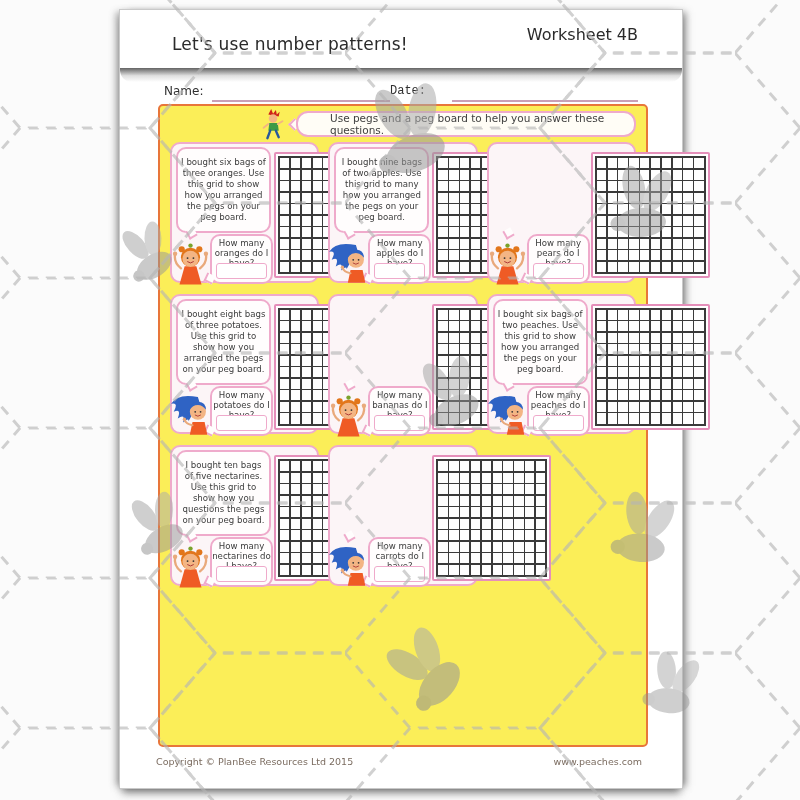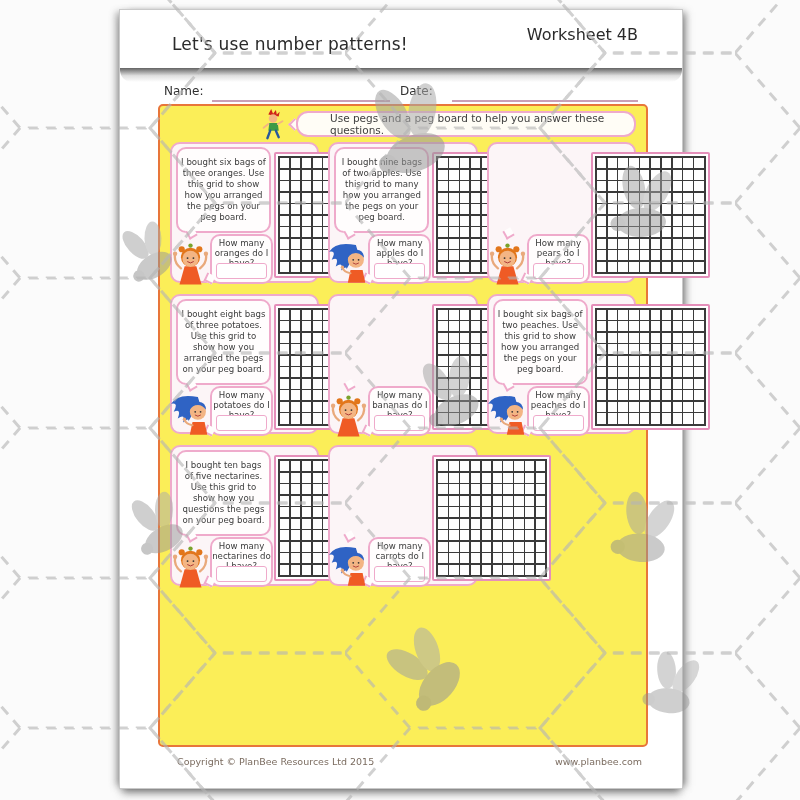--- a/index.html
+++ b/index.html
@@ -23,21 +23,21 @@
   }
   .hdr{position:absolute;left:0;top:0;width:100%;height:58px;}
   .hdr-title{position:absolute;left:52px;top:24px;font-size:17px;color:#2a2a2a;letter-spacing:.2px;}
   .hdr-ws{position:absolute;right:44px;top:15px;font-size:16px;color:#2a2a2a;}
   .hdr-shadow{position:absolute;left:0;top:58px;width:100%;height:14px;
     background:linear-gradient(to bottom,rgba(72,72,72,.85),rgba(140,140,140,.28) 55%,rgba(255,255,255,0));
     border-radius:0 0 12px 12px;}
   .idrow{position:absolute;left:0;top:74px;width:100%;height:20px;font-size:12px;color:#2f2f2f;padding-left:44px;}
   .lbl-name{position:absolute;left:44px;top:0;}
   .line-name{position:absolute;left:92px;top:16px;width:178px;border-bottom:2px solid #c99fb6;}
-  .lbl-date{position:absolute;left:280px;top:0;}
+  .lbl-date{position:absolute;left:270px;top:0;font-family:Liberation Mono, monospace;}
   .line-date{position:absolute;left:332px;top:16px;width:186px;border-bottom:2px solid #c99fb6;}
 
   
   .sheet{position:absolute;left:38px;top:94px;width:490px;height:643px;background:var(--yellow);
     border:2px solid var(--orange-border);border-radius:5px;}
   .banner-char{position:absolute;left:100px;top:2px;width:28px;height:34px;}
   .banner-bubble{position:absolute;left:136px;right:10px;top:5px;height:26px;background:#fffdf6;
     border:2px solid var(--pink);border-radius:12px;display:flex;align-items:center;justify-content:center;
     font-size:10.5px;color:#3f3f3f;padding-left:32px;}
   .banner-tail{position:absolute;left:130px;top:14px;width:9px;height:9px;background:#fffdf6;
@@ -60,21 +60,21 @@
 
   .char{position:absolute;left:-5px;top:95px;width:47px;height:47px;z-index:4;}
 
   .grid-frame{position:absolute;left:102px;top:8px;width:119px;height:126px;background:#fff;
     border:2px solid var(--pink-deep);border-radius:2px;padding:2px;}
   .peg-grid{display:grid;width:100%;height:100%;gap:1.5px;background:var(--grid-line);
     border:2px solid var(--grid-line);}
   .peg-cell{background:#fefefe;}
 
   .ftr{position:absolute;left:0;top:746px;width:100%;font-size:9.5px;color:#7b6c60;}
-  .ftr-left{position:absolute;left:57px;}
+  .ftr-left{position:absolute;left:36px;}
   .ftr-right{position:absolute;right:40px;}
 
   
   .bee{position:absolute;z-index:2;pointer-events:none;}
   .hex-layer{position:absolute;left:0;top:0;z-index:6;opacity:.62;pointer-events:none;}
   .defs-svg{position:absolute;width:0;height:0;}
 </style>
 </head>
 <body>
 
@@ -1080,21 +1080,21 @@
                 <div class="peg-cell"></div>
               </div>
             </div>
         </div>
 
       </div>
     </div>
 
     <div class="ftr">
       <span class="ftr-left">Copyright © PlanBee Resources Ltd 2015</span>
-      <span class="ftr-right">www.planbee.com</span>
+      <span class="ftr-right">www.peaches.com</span>
     </div>
   </div>
 
   <svg class="bee" viewBox="0 0 100 90" style="left:352px;top:82px;width:118px;height:102px;opacity:.55;transform:rotate(-6deg)">
       <use href="#sym-bee"></use>
     </svg>
   <svg class="bee" viewBox="0 0 100 90" style="left:112px;top:222px;width:74px;height:64px;opacity:.5;transform:rotate(-18deg)">
       <use href="#sym-bee"></use>
     </svg>
   <svg class="bee" viewBox="0 0 100 90" style="left:596px;top:165px;width:94px;height:82px;opacity:.5;transform:rotate(12deg)">

